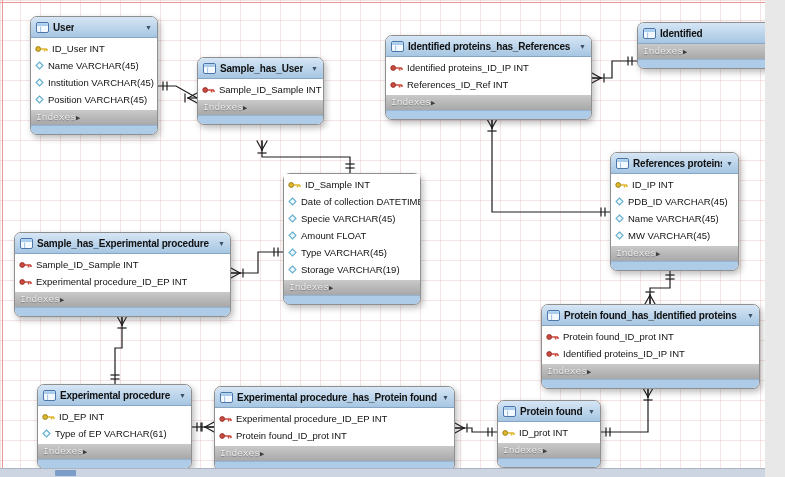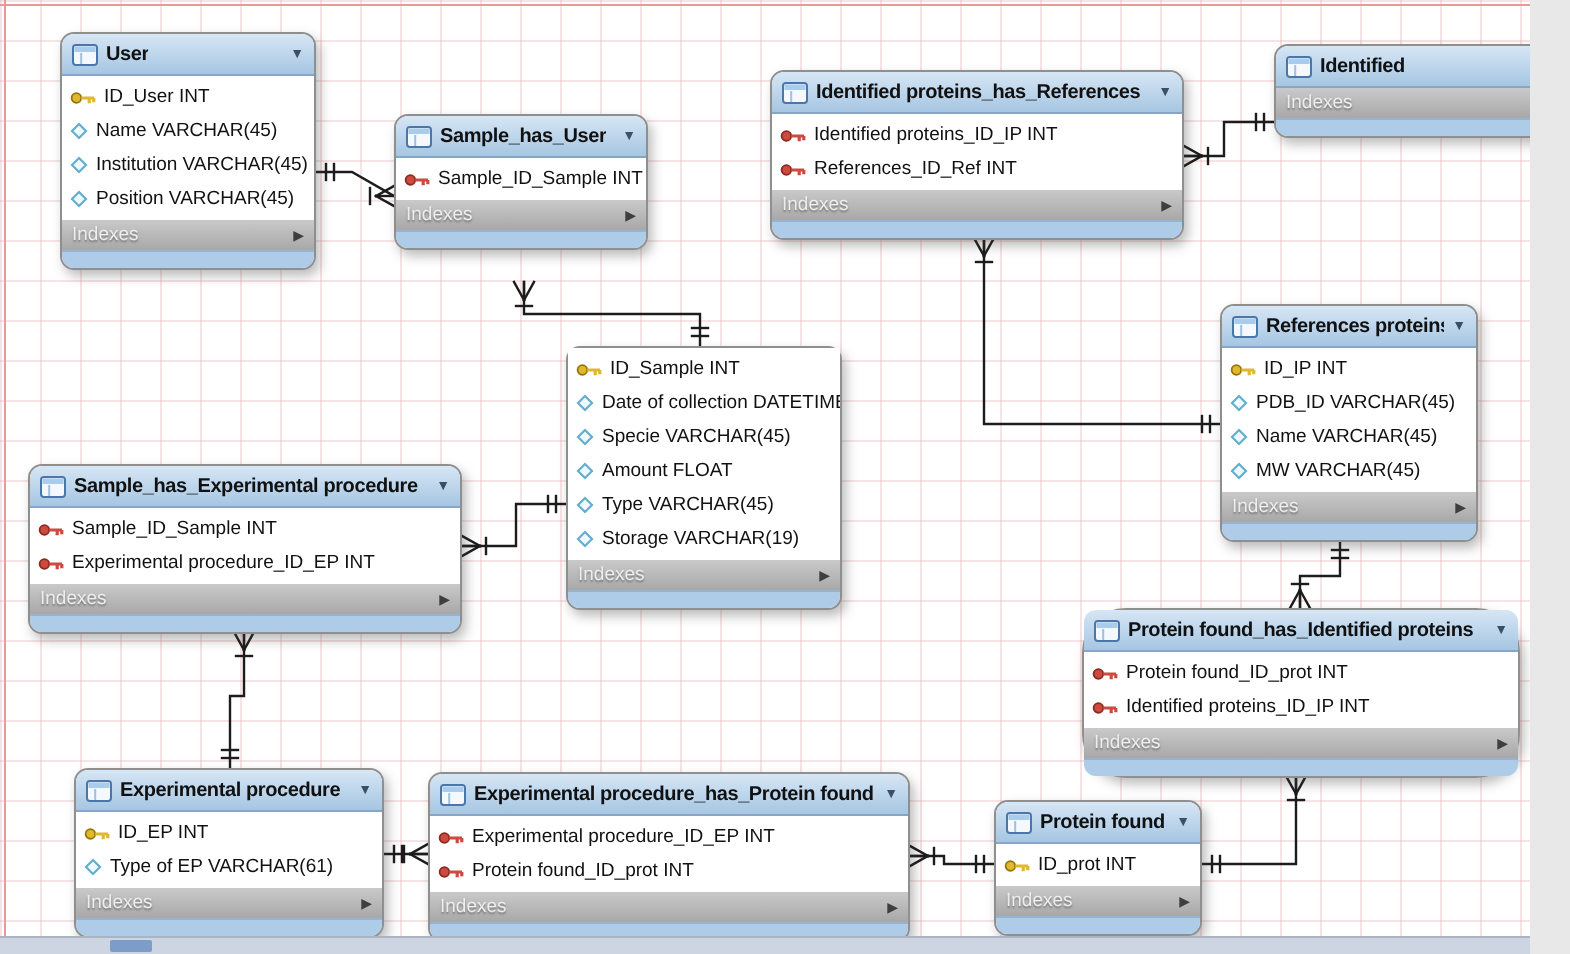--- a/index.html
+++ b/index.html
@@ -27,23 +27,23 @@
     border-bottom:1px solid #88a6c4;border-radius:6px 6px 0 0;
   }
   .tbl-title{font-weight:bold;font-size:10px;letter-spacing:-0.2px;color:#111;
     white-space:nowrap;overflow:hidden;}
   .tbl-caret{margin-left:auto;font-size:7px;color:#3f4f63;flex:0 0 auto;}
   .tbl-b{padding:2px 0;background:#fff;}
   .trow{height:17px;display:flex;align-items:center;gap:4px;padding:0 4px;
     font-size:9.5px;color:#111;white-space:nowrap;overflow:hidden;}
   .cicon{flex:0 0 auto;display:inline-flex;align-items:center;}
   .tbl-f{
-    box-sizing:border-box;height:15px;display:flex;align-items:center;justify-content:space-between;
+    box-sizing:border-box;height:15px;display:flex;align-items:center;justify-content:flex-start;
     padding:0 5px;background:linear-gradient(#c9c9c9,#a8a8a8);
-    color:#ededed;font-size:9.5px;text-shadow:0 1px 1px #777;
+    color:#ededed;font-size:9.5px;text-shadow:0 1px 1px #777;font-family:Liberation Mono, monospace;
   }
   .farrow{font-size:7px;color:#3e3e3e;text-shadow:none;}
   .tbl-strip{height:8px;background:#aecbe7;border-top:1px solid #93b4d4;border-radius:0 0 6px 6px;}
   .hscroll{position:absolute;left:0;right:0;bottom:0;height:8px;background:#ccd5e1;
     border-top:1px solid #aab4c2;z-index:3;}
   .hthumb{position:absolute;top:1px;height:6px;width:21px;background:#7b9dc8;border-radius:1px;}
 </style>
 </head>
 <body>
 
@@ -405,21 +405,21 @@
           </span>
           <span class="ctext">Experimental procedure_ID_EP INT</span>
         </div>
       </div>
       <div class="tbl-f">
         <span class="flabel">Indexes</span>
         <span class="farrow">▶</span>
       </div>
       <div class="tbl-strip"></div>
     </div>
-    <div class="tbl" style="left: 541px; top: 304px; width: 219px; border-radius: 22px;">
+    <div class="tbl" style="left: 541px; top: 304px; width: 219px;">
       <div class="tbl-h">
         <span class="cicon">
           <svg width="13" height="11" viewBox="0 0 13 11">
             <rect x="0.5" y="0.5" width="12" height="10" rx="1.5" fill="#f4f9ff" stroke="#4a76aa"></rect>
             <rect x="1.2" y="1.2" width="10.6" height="2.8" fill="#a9cbec"></rect>
             <line x1="4.6" y1="4.5" x2="4.6" y2="10" stroke="#9fc0e0" stroke-width="1"></line>
           </svg>
         </span>
         <span class="tbl-title">Protein found_has_Identified proteins</span>
         <span class="tbl-caret">▼</span>

